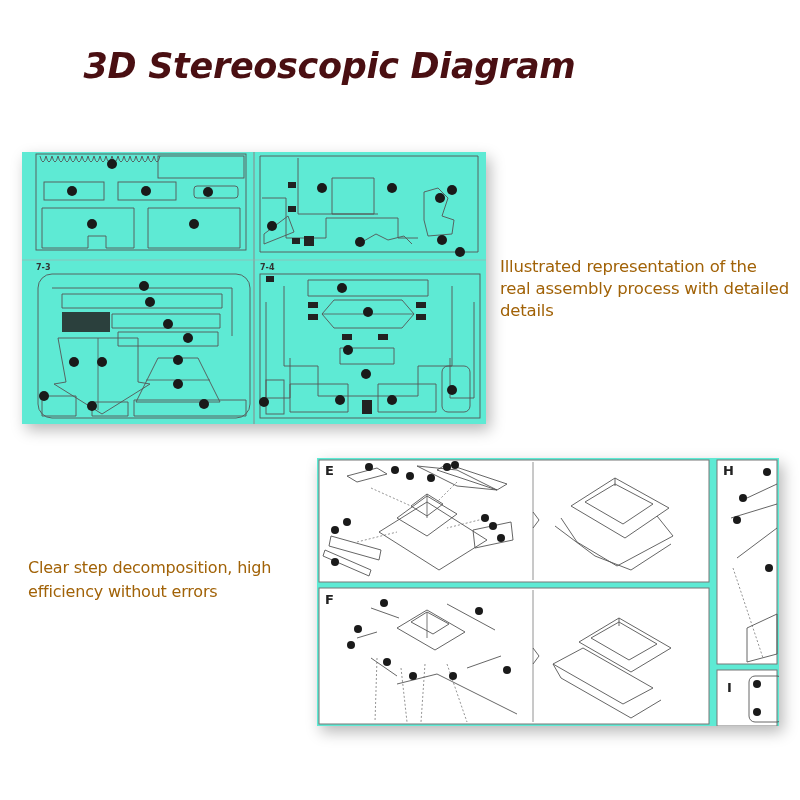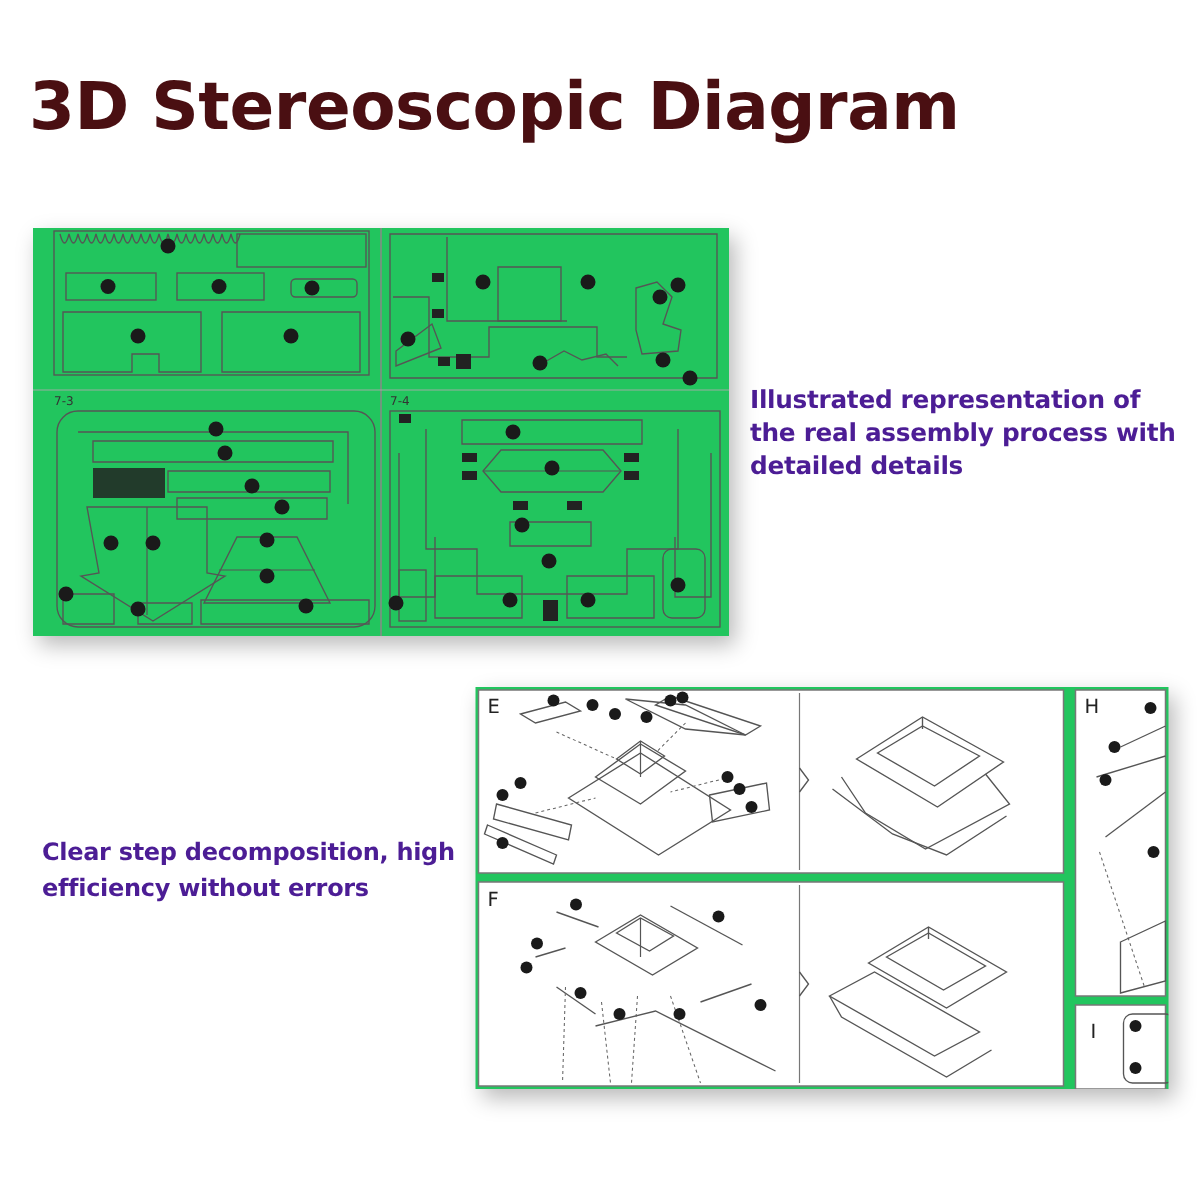--- a/index.html
+++ b/index.html
@@ -1,32 +1,33 @@
 <!DOCTYPE html>
 <html><head>
 <meta charset="utf-8">
 <style>
   * { box-sizing: border-box; margin: 0; padding: 0; }
   html, body { width: 800px; height: 800px; background: #ffffff; overflow: hidden; }
   body { position: relative; font-family: "DejaVu Sans", "Liberation Sans", sans-serif; }
 
   .title {
     position: absolute; left: 0; top: 46px; width: 659px; text-align: center;
-    font-size: 44px; font-weight: bold; color: #4a0f12; letter-spacing: -0.3px;
+    font-size: 35px; font-weight: bold; color: #4a0f12; letter-spacing: -0.3px; font-style: italic;
   }
   .caption {
-    position: absolute; font-weight: bold; color: #4c1d95; font-size: 16.5px; line-height: 22px;
+    position: absolute; font-weight: normal; color: #a16207; font-size: 16.5px; line-height: 22px;
     letter-spacing: -0.2px;
   }
   .caption-top { left: 500px; top: 256px; width: 290px; }
   .caption-bottom { left: 28px; top: 556px; width: 290px; font-size: 16px; line-height: 24px; }
 
   .sheet {
-    position: absolute; background: #22c55e;
+    position: absolute; background: #5eead4;
     box-shadow: 4px 6px 14px rgba(0,0,0,0.28);
+    font-weight: bold;
   }
   .sheet-top { left: 22px; top: 152px; width: 464px; height: 272px; }
   .sheet-bottom { left: 317px; top: 458px; width: 462px; height: 268px; overflow: hidden; }
   .sheet svg { position: absolute; left: 0; top: 0; }
 
   .panel-label { font-family: "DejaVu Sans", sans-serif; font-size: 13px; fill: #222; }
   .sec-label { font-family: "DejaVu Sans", sans-serif; font-size: 8px; fill: #333; }
   .part { fill: none; stroke: #555; stroke-width: 0.9; }
   .part-f { fill: #fff; stroke: #555; stroke-width: 0.9; }
   .dash { fill: none; stroke: #666; stroke-width: 0.7; stroke-dasharray: 2 2; }

